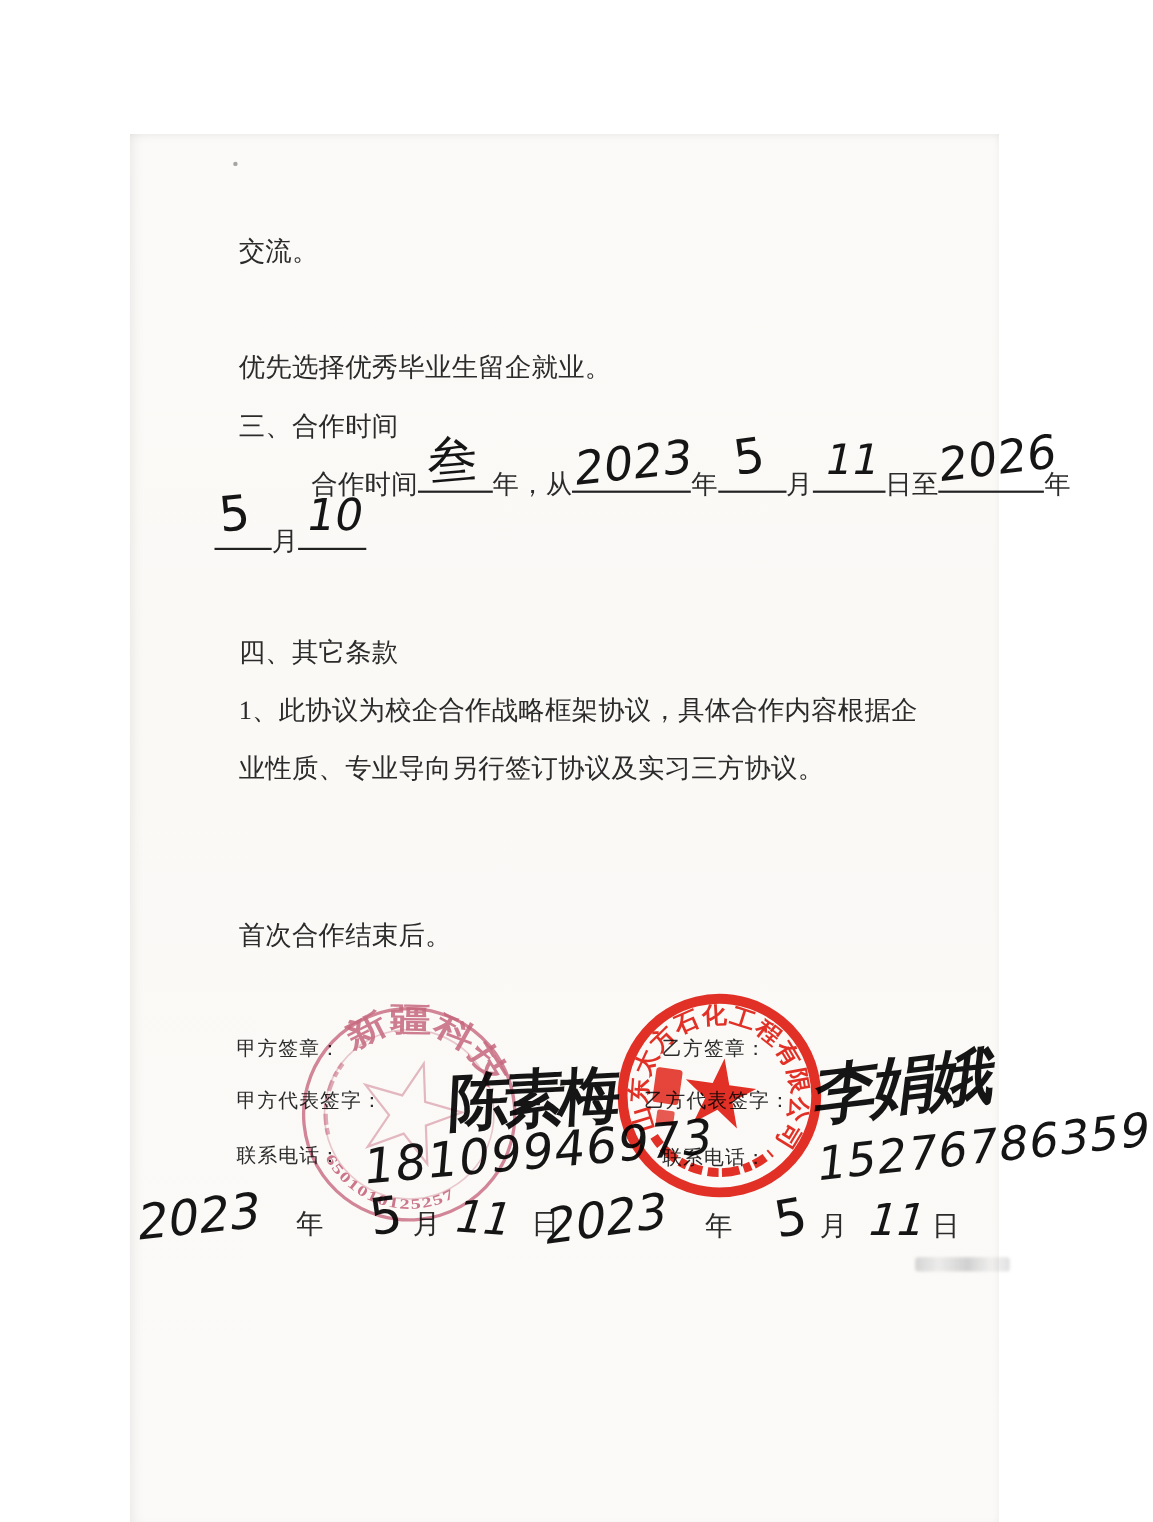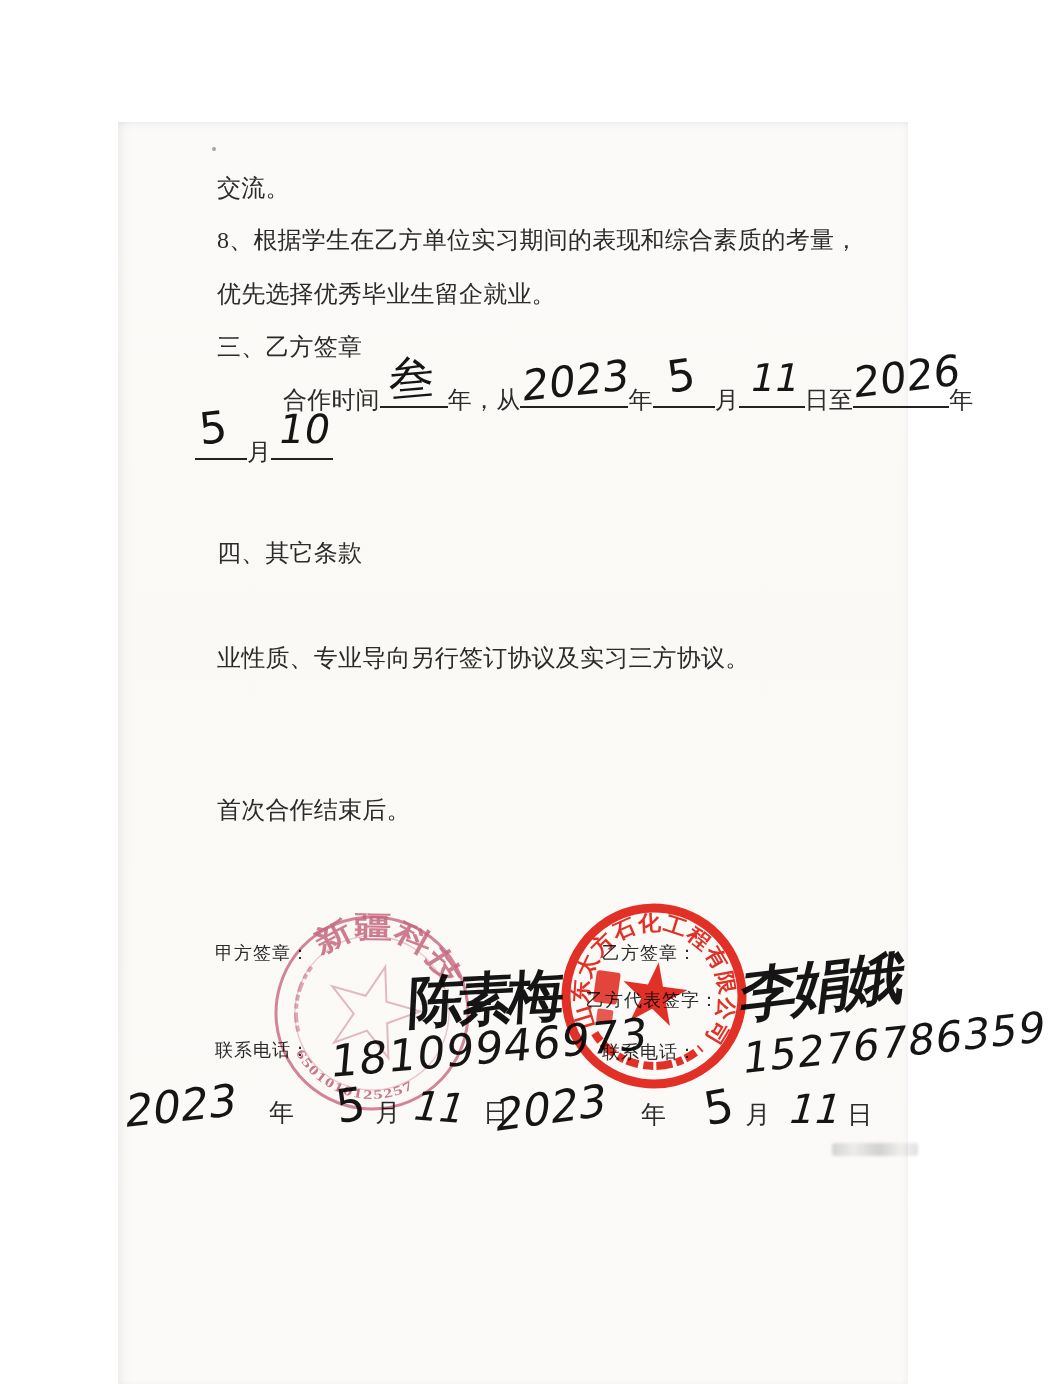--- a/index.html
+++ b/index.html
@@ -3,21 +3,21 @@
 <meta charset="utf-8">
 <style>
   html,body{margin:0;padding:0;background:#ffffff;}
   #stage{position:relative;width:1048px;height:1384px;background:#ffffff;overflow:hidden;
          font-family:"Liberation Serif","DejaVu Serif",serif;}
   
   .sheet{position:absolute;left:118px;top:122px;width:790px;height:1262px;
          background:linear-gradient(180deg,#fbfaf8 0%,#faf9f6 40%,#fbfaf8 100%);
          box-shadow:inset 8px 0 14px -8px rgba(0,0,0,0.10), inset -4px 0 8px -5px rgba(0,0,0,0.07),
                     inset 0 8px 12px -9px rgba(0,0,0,0.07);}
-  .pline{position:absolute;font-size:24px;letter-spacing:0.2px;color:#2b2b2b;white-space:nowrap;z-index:1;}
+  .pline{position:absolute;font-size:24px;letter-spacing:0.2px;color:#2b2b2b;white-space:nowrap;z-index:1;margin-top:40px;}
   .blank{display:inline-block;height:24px;border-bottom:2px solid #222;position:relative;vertical-align:baseline;}
   .hand{font-family:"DejaVu Sans",sans-serif;color:#151515;z-index:3;}
   .hand.in-blank{position:absolute;white-space:nowrap;mix-blend-mode:multiply;}
   .hw{position:absolute;z-index:3;mix-blend-mode:multiply;white-space:nowrap;}
   .siglabel{position:absolute;font-size:18px;letter-spacing:1px;color:#2b2b2b;white-space:nowrap;z-index:1;}
   .dateline{position:absolute;z-index:1;white-space:nowrap;color:#2b2b2b;}
   .dateline .plabel{font-size:25px;color:#2b2b2b;}
   .seal{position:absolute;mix-blend-mode:multiply;z-index:2;}
   .smudge{position:absolute;left:832px;top:1143px;width:86px;height:13px;z-index:1;
           background:linear-gradient(90deg,rgba(115,115,122,.28),rgba(115,115,122,.10) 25%,rgba(115,115,122,.30) 55%,rgba(115,115,122,.08) 80%,rgba(115,115,122,.22));
@@ -26,37 +26,38 @@
   svg text{font-family:"Liberation Serif","DejaVu Serif",serif;}
 </style>
 </head>
 <body>
 
 <div id="stage">
   <div class="sheet"></div>
   <div class="speck"></div>
 
   <div class="pline" style="left:217px;top:172px">交流。</div>
-  <div class="pline" style="left:217px;top:224px">8、根据学生在乙方单位实习期间的表现和综合素质的考量，</div>
   <div class="pline" style="left:217px;top:278px">优先选择优秀毕业生留企就业。</div>
-  <div class="pline" style="left:217px;top:331px">三、乙方签章</div>
+  <div class="pline" style="left:217px;top:331px">三、合作时间</div>
 
   <div class="pline" style="left:283px;top:382px">
     <span>合作时间</span><span class="blank" style="width:68px"><span class="hand in-blank" style="left:8px;top:-34px;font-size:46px;transform:rotate(-5deg)">叁</span></span><span>年，从</span><span class="blank" style="width:108px"><span class="hand in-blank" style="left:2px;top:-26px;font-size:42px;transform:rotate(-6deg) skewX(-10deg)">2023</span></span><span>年</span><span class="blank" style="width:62px"><span class="hand in-blank" style="left:14px;top:-32px;font-size:44px;transform:rotate(-8deg)">5</span></span><span>月</span><span class="blank" style="width:66px"><span class="hand in-blank" style="left:12px;top:-26px;font-size:38px;transform:skewX(-12deg)">11</span></span><span>日至</span><span class="blank" style="width:96px"><span class="hand in-blank" style="left:0px;top:-30px;font-size:42px;transform:rotate(-7deg) skewX(-8deg)">2026</span></span><span>年</span>
   </div>
 
   <div class="pline" style="left:195px;top:434px">
     <span class="blank" style="width:52px"><span class="hand in-blank" style="left:4px;top:-32px;font-size:44px;transform:rotate(-6deg)">5</span></span><span>月</span><span class="blank" style="width:62px"><span class="hand in-blank" style="left:8px;top:-28px;font-size:40px;transform:skewX(-10deg)">10</span></span>
   </div>
 
   <div class="pline" style="left:217px;top:537px">四、其它条款</div>
+  <div class="pline" style="left:217px;top:590px">1、此协议为校企合作战略框架协议，具体合作内容根据企</div>
   <div class="pline" style="left:217px;top:642px">业性质、专业导向另行签订协议及实习三方协议。</div>
   <div class="pline" style="left:217px;top:794px">首次合作结束后。</div>
 
   <div class="siglabel" style="left:215px;top:941px">甲方签章：</div>
+  <div class="siglabel" style="left:215px;top:988px">甲方代表签字：</div>
   <div class="hw hand" style="left:408px;top:962px;font-size:56px;letter-spacing:-6px;transform:rotate(-3deg) skewX(-6deg);font-weight:600">陈素梅</div>
   <div class="siglabel" style="left:215px;top:1038px">联系电话：</div>
   <div class="hw hand" style="left:330px;top:1022px;font-size:44px;letter-spacing:1px;transform:rotate(-5deg) skewX(-10deg)">18109946973</div>
   <div class="dateline" style="left:125px;top:1078px">
     <span class="hand" style="font-size:44px;display:inline-block;transform:rotate(-6deg) skewX(-12deg)">2023</span><span class="plabel" style="margin-left:32px">年</span><span class="hand" style="font-size:46px;display:inline-block;margin-left:42px;transform:rotate(-8deg)">5</span><span class="plabel" style="margin-left:10px">月</span><span class="hand" style="font-size:40px;display:inline-block;margin-left:14px;transform:skewX(-14deg) rotate(4deg)">11</span><span class="plabel" style="margin-left:18px">日</span>
   </div>
 
   <div class="seal" style="left:222px;top:863px;width:300px;height:300px;transform:rotate(16deg);opacity:.85">
     <svg width="300" height="300" viewBox="-150 -150 300 300">
       <circle cx="0" cy="0" r="96" fill="none" stroke-width="3" opacity="0.8" stroke="#c04f6b"></circle>

